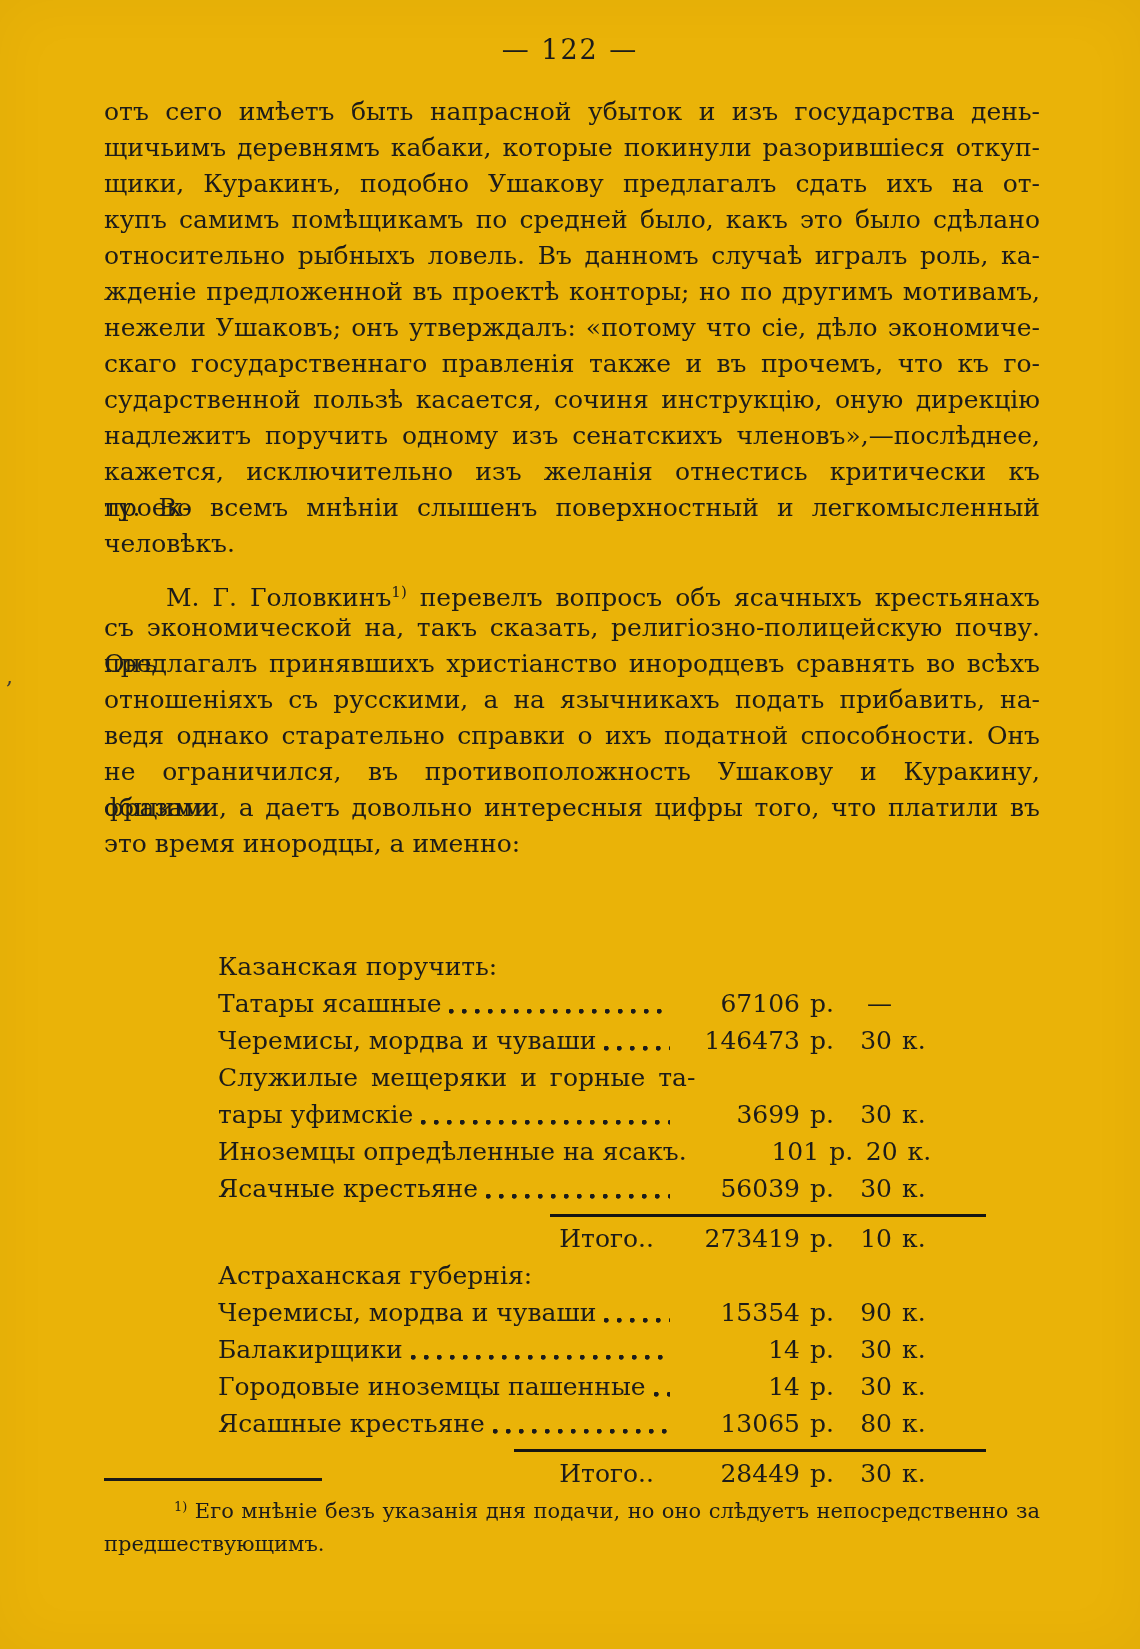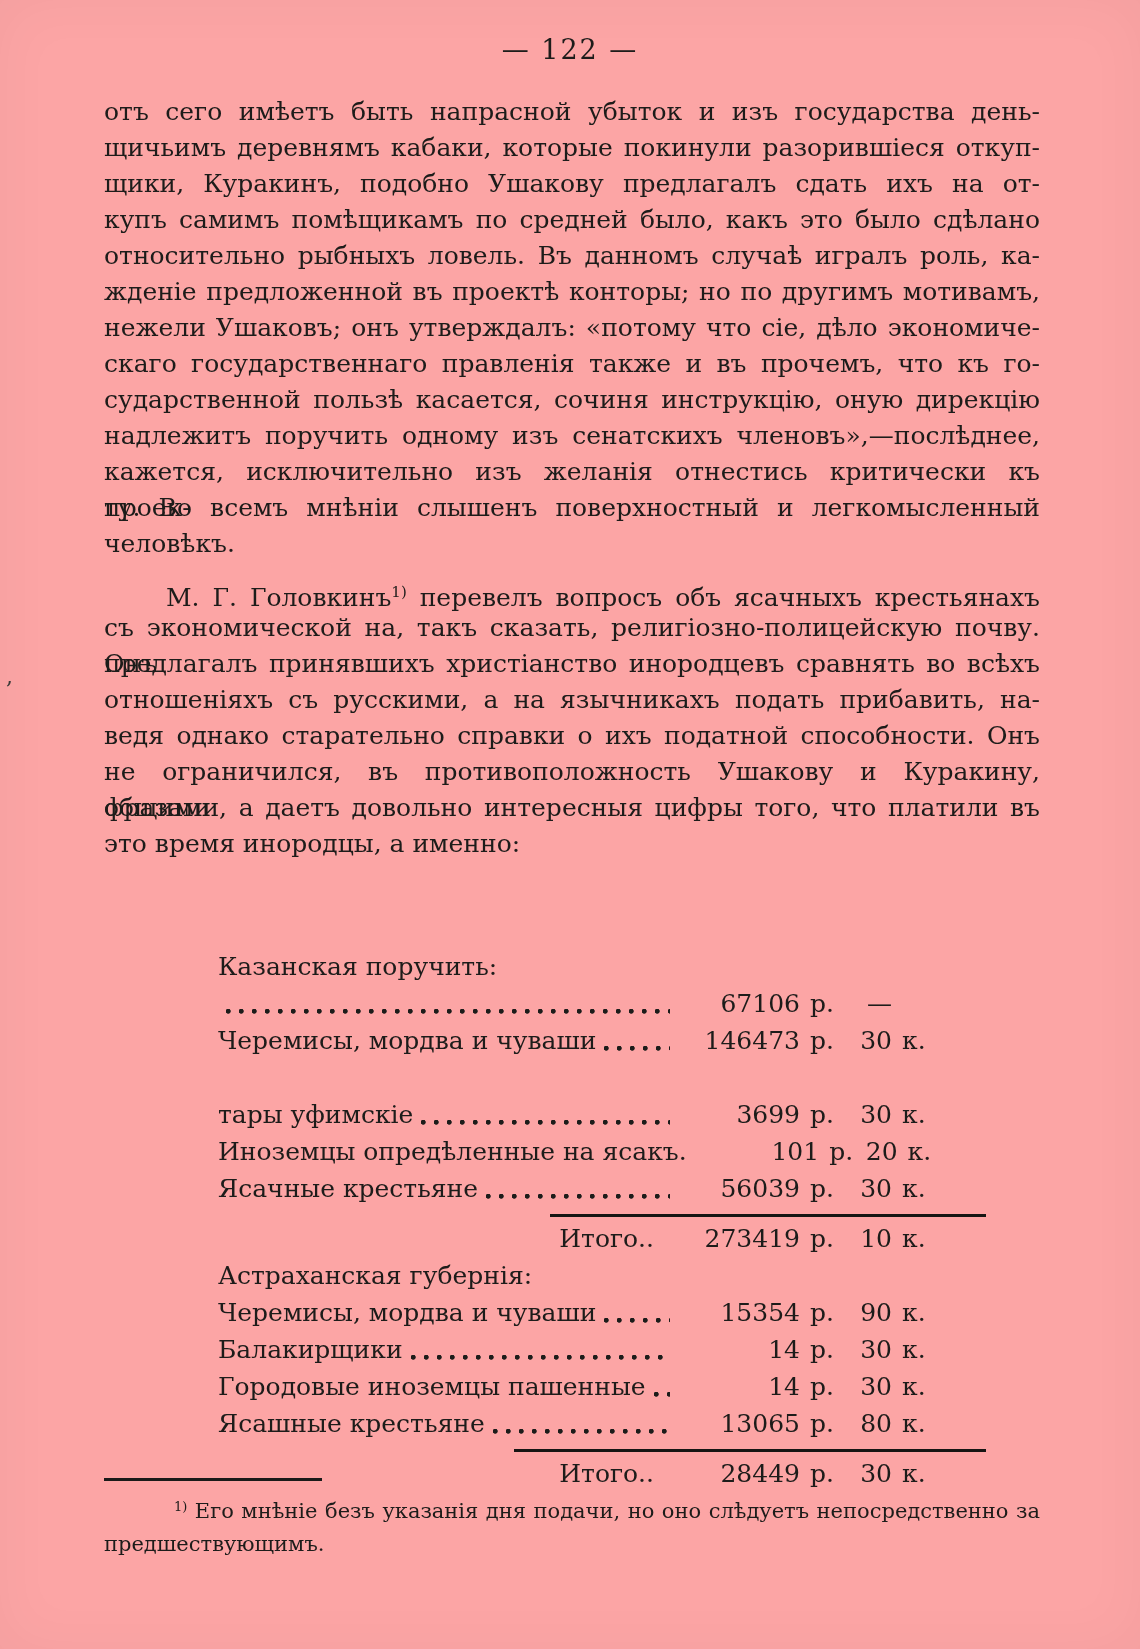--- a/index.html
+++ b/index.html
@@ -1,16 +1,16 @@
 <!DOCTYPE html>
 <html><head>
 <meta charset="utf-8">
 <style>
   html,body{margin:0;padding:0;background:#e8e8e6;}
-  .page{position:relative;width:1140px;height:1649px;background:#fca5a5;
+  .page{position:relative;width:1140px;height:1649px;background:#eab308;
         font-family:"DejaVu Serif",serif;color:#1d1c1a;overflow:hidden;
         box-shadow:inset 0 0 60px rgba(0,0,0,0.04);}
   .page-header{position:absolute;top:34px;left:0;width:100%;text-align:center;
         font-size:27px;letter-spacing:2px;}
   .speck{position:absolute;left:6px;top:664px;font-size:22px;color:#3a3a38;}
   .body-text{position:absolute;left:104px;top:94px;width:936px;font-size:25px;}
   .line{height:36px;line-height:36px;text-align:justify;text-align-last:justify;}
   .line.plain{text-align-last:left;}
   .line.indent{padding-left:62px;}
   .line.gap{margin-top:12px;}
@@ -71,37 +71,39 @@
     <div class="line">не ограничился, въ противоположность Ушакову и Куракину, общими</div>
     <div class="line">фразами, а даетъ довольно интересныя цифры того, что платили въ</div>
     <div class="line plain">это время инородцы, а именно:</div>
   </div>
 
   <div class="table">
 
     <div class="theader">Казанская поручить:</div>
 
     <div class="trow">
+      <span class="tlabel">Татары ясашные</span>
       <span class="leader"></span>
       <span class="rub">67106</span>
       <span class="runit">р.</span>
       <span class="kop">—</span>
       <span class="kunit"></span>
     </div>
 
     <div class="trow">
       <span class="tlabel">Черемисы, мордва и чуваши</span>
       <span class="leader"></span>
       <span class="rub">146473</span>
       <span class="runit">р.</span>
       <span class="kop">30</span>
       <span class="kunit">к.</span>
     </div>
 
     <div class="trow wrap">
+      <span class="tlabel">Служилые мещеряки и горные та-</span>
       <span class="leader hidden"></span>
       <span class="rub"></span>
       <span class="runit"></span>
       <span class="kop"></span>
       <span class="kunit"></span>
     </div>
 
     <div class="trow">
       <span class="tlabel">тары уфимскіе</span>
       <span class="leader"></span>

